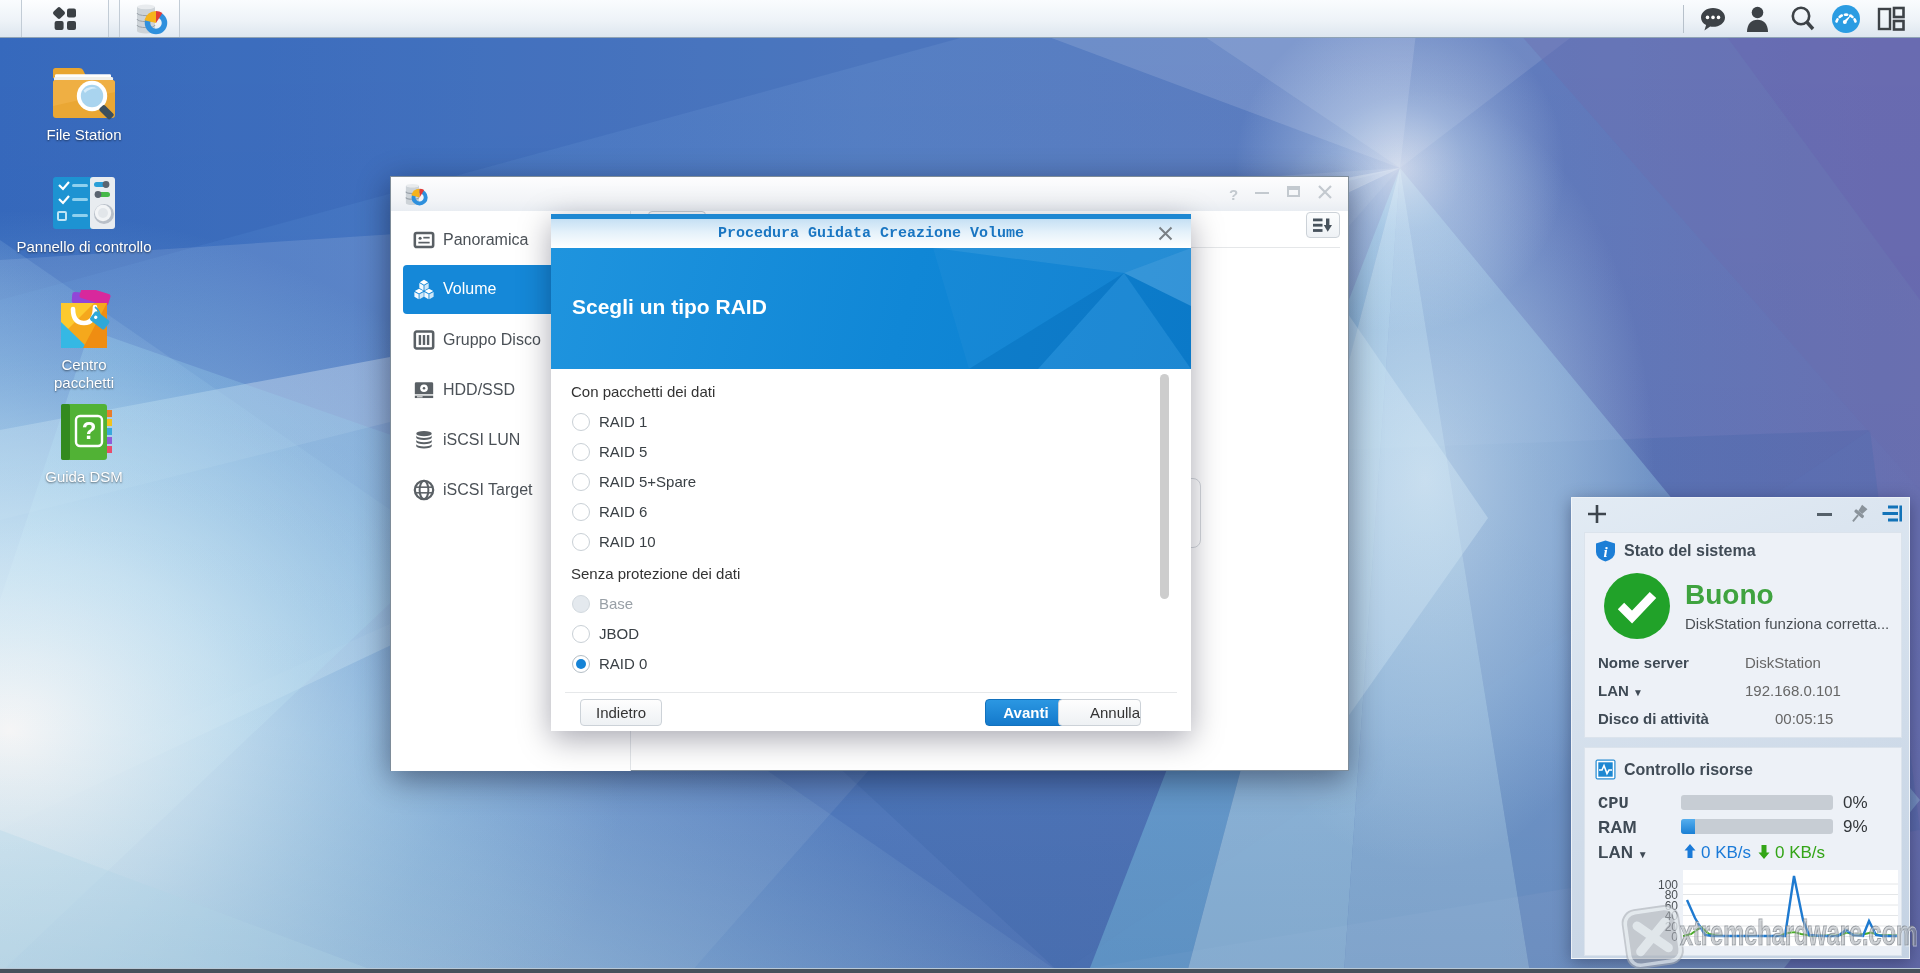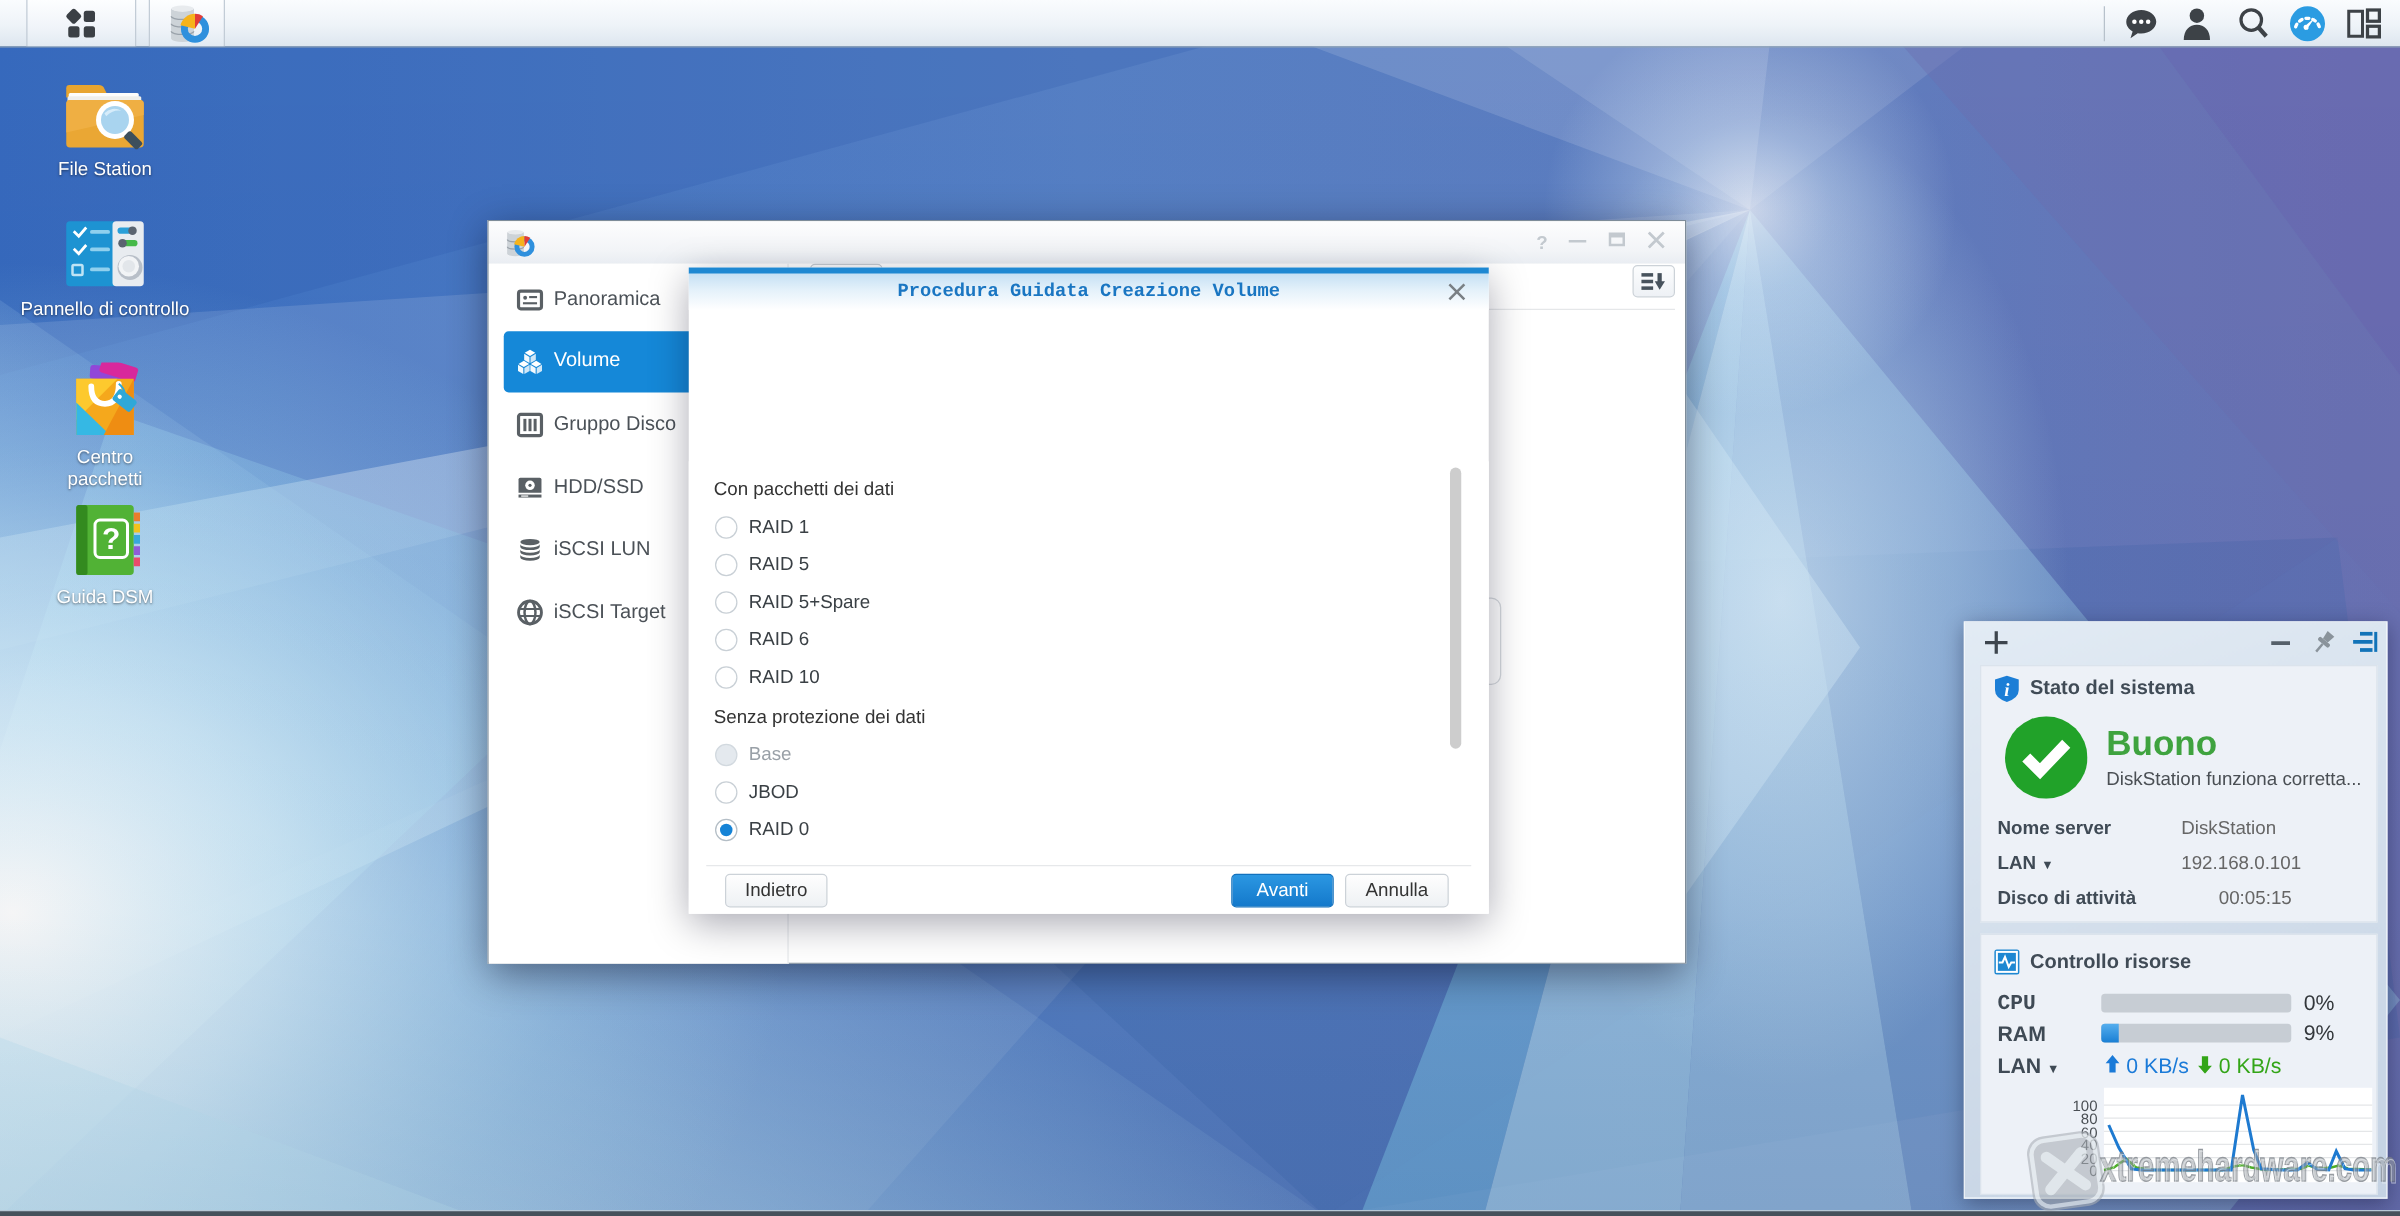--- a/index.html
+++ b/index.html
@@ -47,21 +47,21 @@
   background:#fff; border:1.5px solid #c9d0d6; }
 .radio.dis { background:#e4e9ee; border-color:#d2d9df; }
 .radio.sel { border-color:#b4bec6; }
 .radio.sel::after { content:""; position:absolute; left:3px; top:3px; width:10px; height:10px;
   border-radius:50%; background:#1583d6; }
 .rlbl { position:absolute; left:48px; top:0; color:#3a4045; font-size:15px; }
 .rlbl.dis { color:#99a0a7; }
 #dlg .btnrow-sep { position:absolute; left:14px; top:478px; width:612px; height:1px; background:#e6e8ea; }
 .btn { position:absolute; top:485px; height:27px; border:1px solid #ccd2d8; border-radius:4px;
   background:linear-gradient(to bottom,#fefefe,#eef1f4); color:#333; font-size:15px; text-align:center; line-height:25px; }
-.btn.primary { background:linear-gradient(to bottom,#2b97e2,#1479cb); border-color:#1271bd; color:#fff; }
+.btn.primary { background:linear-gradient(to bottom,#2b97e2,#1479cb); border-color:#1271bd; color:#fff;font-weight:bold; }
 #dlg .scroll { position:absolute; left:609px; top:160px; width:9px; height:225px; background:#cdcdcd; border-radius:5px; }
 
 #widgets { position:absolute; left:1571px; top:497px; width:339px; height:462px;
   background:linear-gradient(160deg,#e2ebf4 0%,#cfdbe9 60%,#c4d2e3 100%);
   border:1px solid rgba(255,255,255,0.65); box-shadow:0 4px 16px rgba(0,0,30,0.35); }
 .wcard { position:absolute; left:12px; width:318px; background:#edf1f7; border:1px solid #dbe3ec; }
 .wlabel { position:absolute; font-size:16px; font-weight:bold; color:#404b56; }
 .wrow-lbl { position:absolute; left:25px; font-size:15px; font-weight:bold; color:#3f4a55; }
 .wrow-val { position:absolute; left:172px; font-size:15px; color:#666; }
 
@@ -364,20 +364,31 @@
   </div>
 </div>
 <div id="dlg">
   <div class="stripe"></div>
   <div class="tbar">
       <div class="t">Procedura Guidata Creazione Volume</div>
     </div>
   <svg class="abs" style="left:607px;top:12px;" width="15" height="15" viewBox="0 0 15 15">
     <path d="M1.5,1.5 L13.5,13.5 M13.5,1.5 L1.5,13.5" stroke="#7a8085" stroke-width="2"></path>
   </svg>
+  <div class="hdr">
+    <svg class="abs" style="left:0;top:0;" width="640" height="121" viewBox="0 0 640 121">
+      <polygon points="573,25 382,0 640,0" fill="#ffffff" opacity="0.10"></polygon>
+      <polygon points="573,25 640,0 640,58" fill="#ffffff" opacity="0.17"></polygon>
+      <polygon points="573,25 640,58 640,121" fill="#00204d" opacity="0.05"></polygon>
+      <polygon points="573,25 640,121 487,121" fill="#ffffff" opacity="0.07"></polygon>
+      <polygon points="573,25 487,121 418,121" fill="#00204d" opacity="0.07"></polygon>
+      <polygon points="573,25 418,121 382,0" fill="#ffffff" opacity="0.03"></polygon>
+    </svg>
+    <div class="ht">Scegli un tipo RAID</div>
+  </div>
   <div class="body">
     <div class="sectlbl" style="top:14px;">Con pacchetti dei dati</div>
     <div class="radio" style="top:44px;"></div>
       <div class="rlbl" style="top:44px;">RAID 1</div>
     <div class="radio" style="top:74px;"></div>
       <div class="rlbl" style="top:74px;">RAID 5</div>
     <div class="radio" style="top:104px;"></div>
       <div class="rlbl" style="top:104px;">RAID 5+Spare</div>
     <div class="radio" style="top:134px;"></div>
       <div class="rlbl" style="top:134px;">RAID 6</div>
@@ -387,21 +398,21 @@
     <div class="radio dis" style="top:226px;"></div>
       <div class="rlbl dis" style="top:226px;">Base</div>
     <div class="radio" style="top:256px;"></div>
       <div class="rlbl" style="top:256px;">JBOD</div>
     <div class="radio sel" style="top:286px;"></div>
       <div class="rlbl" style="top:286px;">RAID 0</div>
   </div>
   <div class="btnrow-sep"></div>
   <div class="btn" style="left:29px;width:82px;">Indietro</div>
   <div class="btn primary" style="left:434px;width:82px;">Avanti</div>
-  <div class="btn" style="left:525px;width:83px;">Annulla</div>
+  <div class="btn" style="left:507px;width:83px;text-align:right;">Annulla</div>
   <div class="scroll"></div>
 </div>
 <div id="widgets">
 
   <svg class="abs" style="left:15px;top:6px;" width="20" height="20" viewBox="0 0 20 20">
     <path d="M10,1 L10,19 M1,10 L19,10" stroke="#3d454d" stroke-width="2.6"></path>
   </svg>
   <div class="abs" style="left:245px;top:15px;width:15px;height:2.5px;background:#55606a;"></div>
   <svg class="abs" style="left:274px;top:3px;" width="26" height="26" viewBox="0 0 26 26">
     <g transform="rotate(40 13 13)" fill="#8a939b">

